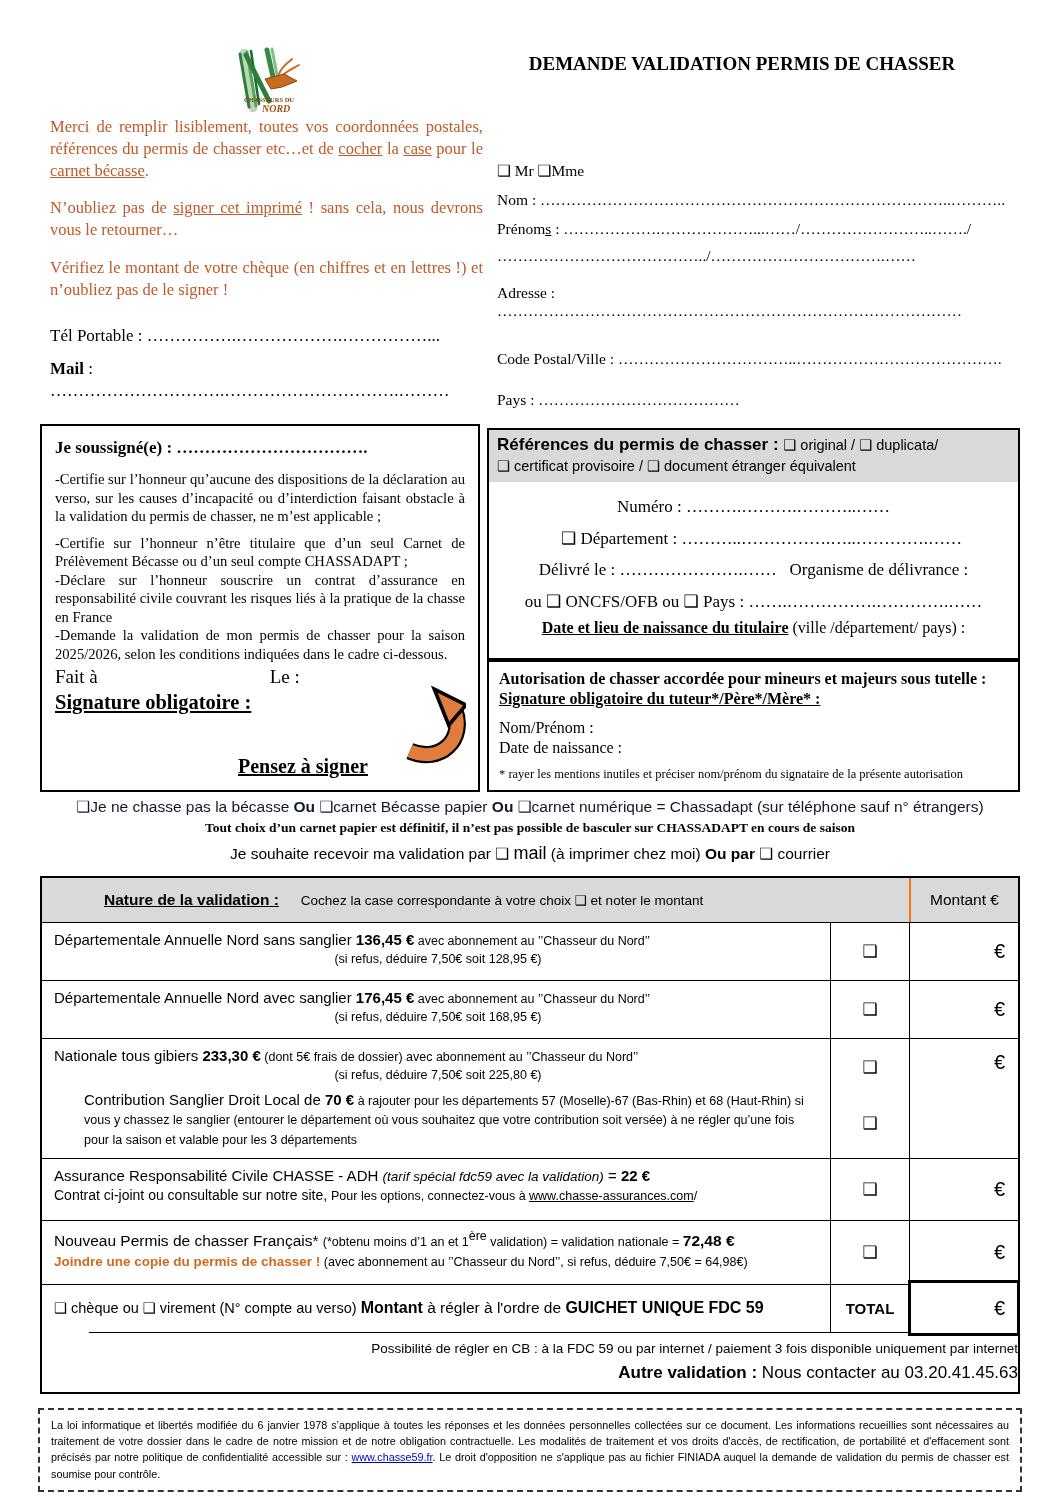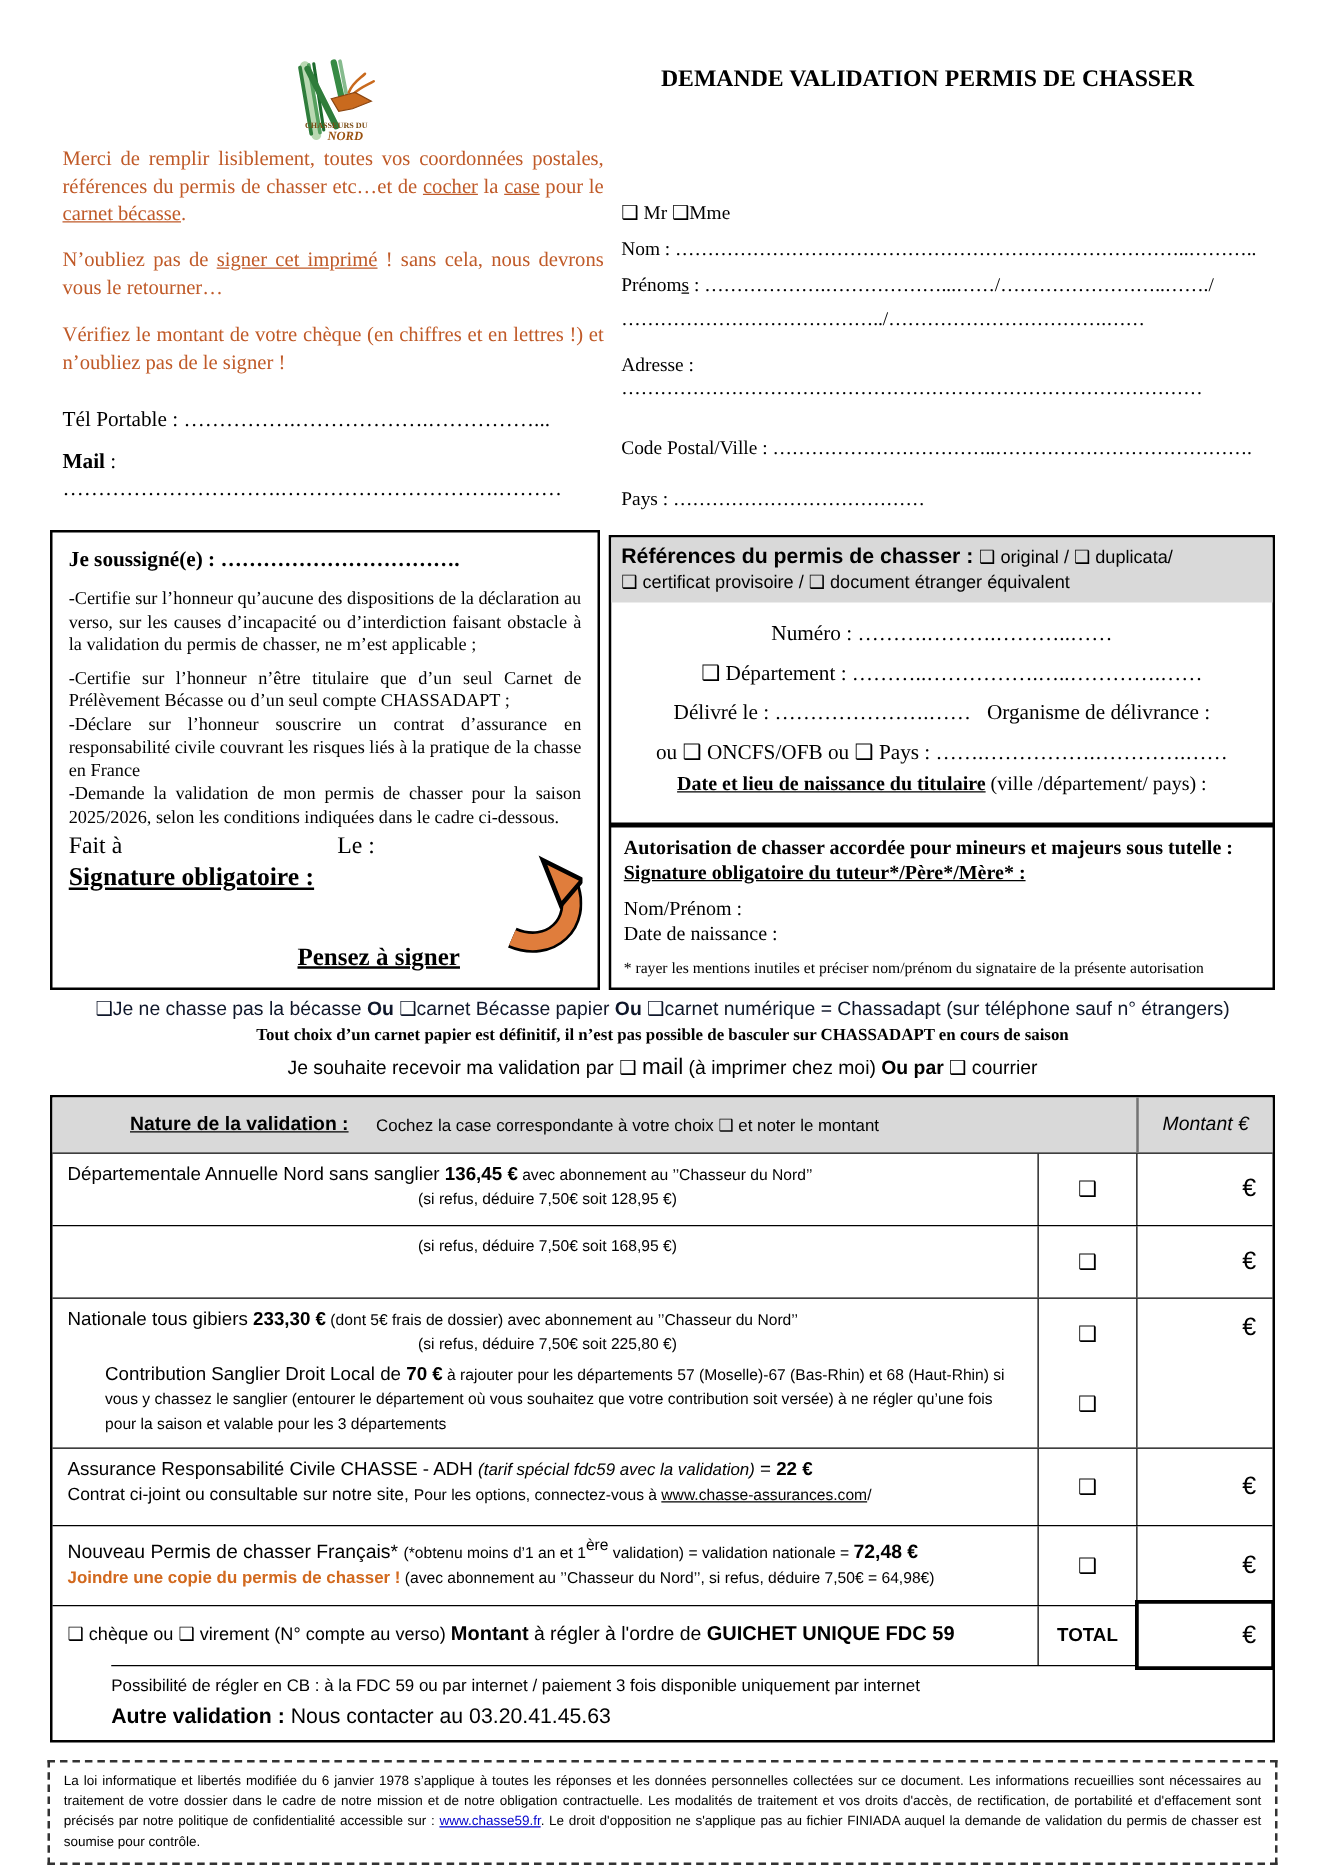--- a/index.html
+++ b/index.html
@@ -71,22 +71,22 @@
   .choice .mailw { font-size:18px; }
 
   
   .vtable { left:40px; top:876px; width:980px; border:2px solid #000; position:absolute; }
   .trow { display:flex; border-top:1.5px solid #000; align-items:stretch; }
   .trow:first-child { border-top:none; }
   .thead { background:#D9D9D9; height:44px; font-family:"Liberation Sans",sans-serif; }
   .thead .hleft { flex:1; display:flex; align-items:center; padding-left:62px; }
   .thead .hlabel { font-size:15.5px; font-weight:bold; text-decoration:underline; margin-right:22px; }
   .thead .hrest { font-size:13.5px; }
-  .thead .hmont { width:109px; border-left:2px solid #737373; display:flex;
-                  align-items:center; justify-content:center; font-size:15.5px;font-style:italic; }
+  .thead .hmont { width:109px; border-left:2px solid #f97316; display:flex;
+                  align-items:center; justify-content:center; font-size:15.5px; }
   .desc { flex:1; padding:7px 8px 5px 12px; font-family:"Liberation Sans",sans-serif;
           font-size:15px; line-height:1.3; }
   .chk { width:79px; border-left:1.5px solid #000; display:flex; align-items:center;
          justify-content:center; font-size:17px; font-family:"Liberation Sans",sans-serif; }
   .mont { width:109px; border-left:1.5px solid #000; display:flex; align-items:center;
           justify-content:flex-end; padding-right:13px; font-size:20px;
           font-family:"Liberation Sans",sans-serif; }
   .h58 { height:58px; } .h118 { height:120px; } .h62 { height:62px; }
   .h64 { height:64px; } .h48 { height:48px; }
   .price { font-weight:bold; }
@@ -99,21 +99,21 @@
   .bluelink { color:#0000CC; text-decoration:underline; }
   .trow.total .desc { display:flex; align-items:center; font-size:14.5px; padding-top:0; padding-bottom:0; }
   .tlabel { width:79px; border-left:1.5px solid #000; display:flex; align-items:center;
             justify-content:center; font-family:"Liberation Sans",sans-serif;
             font-size:15px; font-weight:bold; }
   .tspace { width:109px; border-left:1.5px solid #000; }
   .total-box { position:absolute; left:866px; top:402px; width:112px; height:56px;
                border:3px solid #000; background:#fff; display:flex; align-items:center;
                justify-content:flex-end; padding-right:12px; font-size:20px;
                font-family:"Liberation Sans",sans-serif; z-index:2; }
-  .tfoot { border-top:1.5px solid #000; text-align:left;
+  .tfoot { border-top:1.5px solid #000; text-align:right;
            font-family:"Liberation Sans",sans-serif; padding:8px 0 9px;margin-left:47px; }
   .tfoot .f1 { font-size:13.5px; }
   .tfoot .f2 { font-size:17px; margin-top:7px; }
 
   
   .legal { left:38px; top:1408px; width:984px; height:84px; border:2px dashed #333;
            padding:7px 11px; font-family:"Liberation Sans",sans-serif;
            font-size:10.8px; line-height:1.5; text-align:justify; }
 </style>
 </head>
@@ -221,20 +221,21 @@
     <div class="desc">
       <div><span>Départementale Annuelle Nord sans sanglier </span><span class="price">136,45 €</span><span class="small"> avec abonnement au ’’Chasseur du Nord’’</span></div>
       <div class="note-center">(si refus, déduire 7,50€ soit 128,95 €)</div>
     </div>
     <div class="chk">❑</div>
     <div class="mont">€</div>
   </div>
 
   <div class="trow h58">
     <div class="desc">
+      <div><span>Départementale Annuelle Nord avec sanglier </span><span class="price">176,45 €</span><span class="small"> avec abonnement au ’’Chasseur du Nord’’</span></div>
       <div class="note-center">(si refus, déduire 7,50€ soit 168,95 €)</div>
     </div>
     <div class="chk">❑</div>
     <div class="mont">€</div>
   </div>
 
   <div class="trow h118">
     <div class="desc">
       <div><span>Nationale tous gibiers </span><span class="price">233,30 €</span><span class="small"> (dont 5€ frais de dossier) avec abonnement au ’’Chasseur du Nord’’</span></div>
       <div class="note-center">(si refus, déduire 7,50€ soit 225,80 €)</div>

